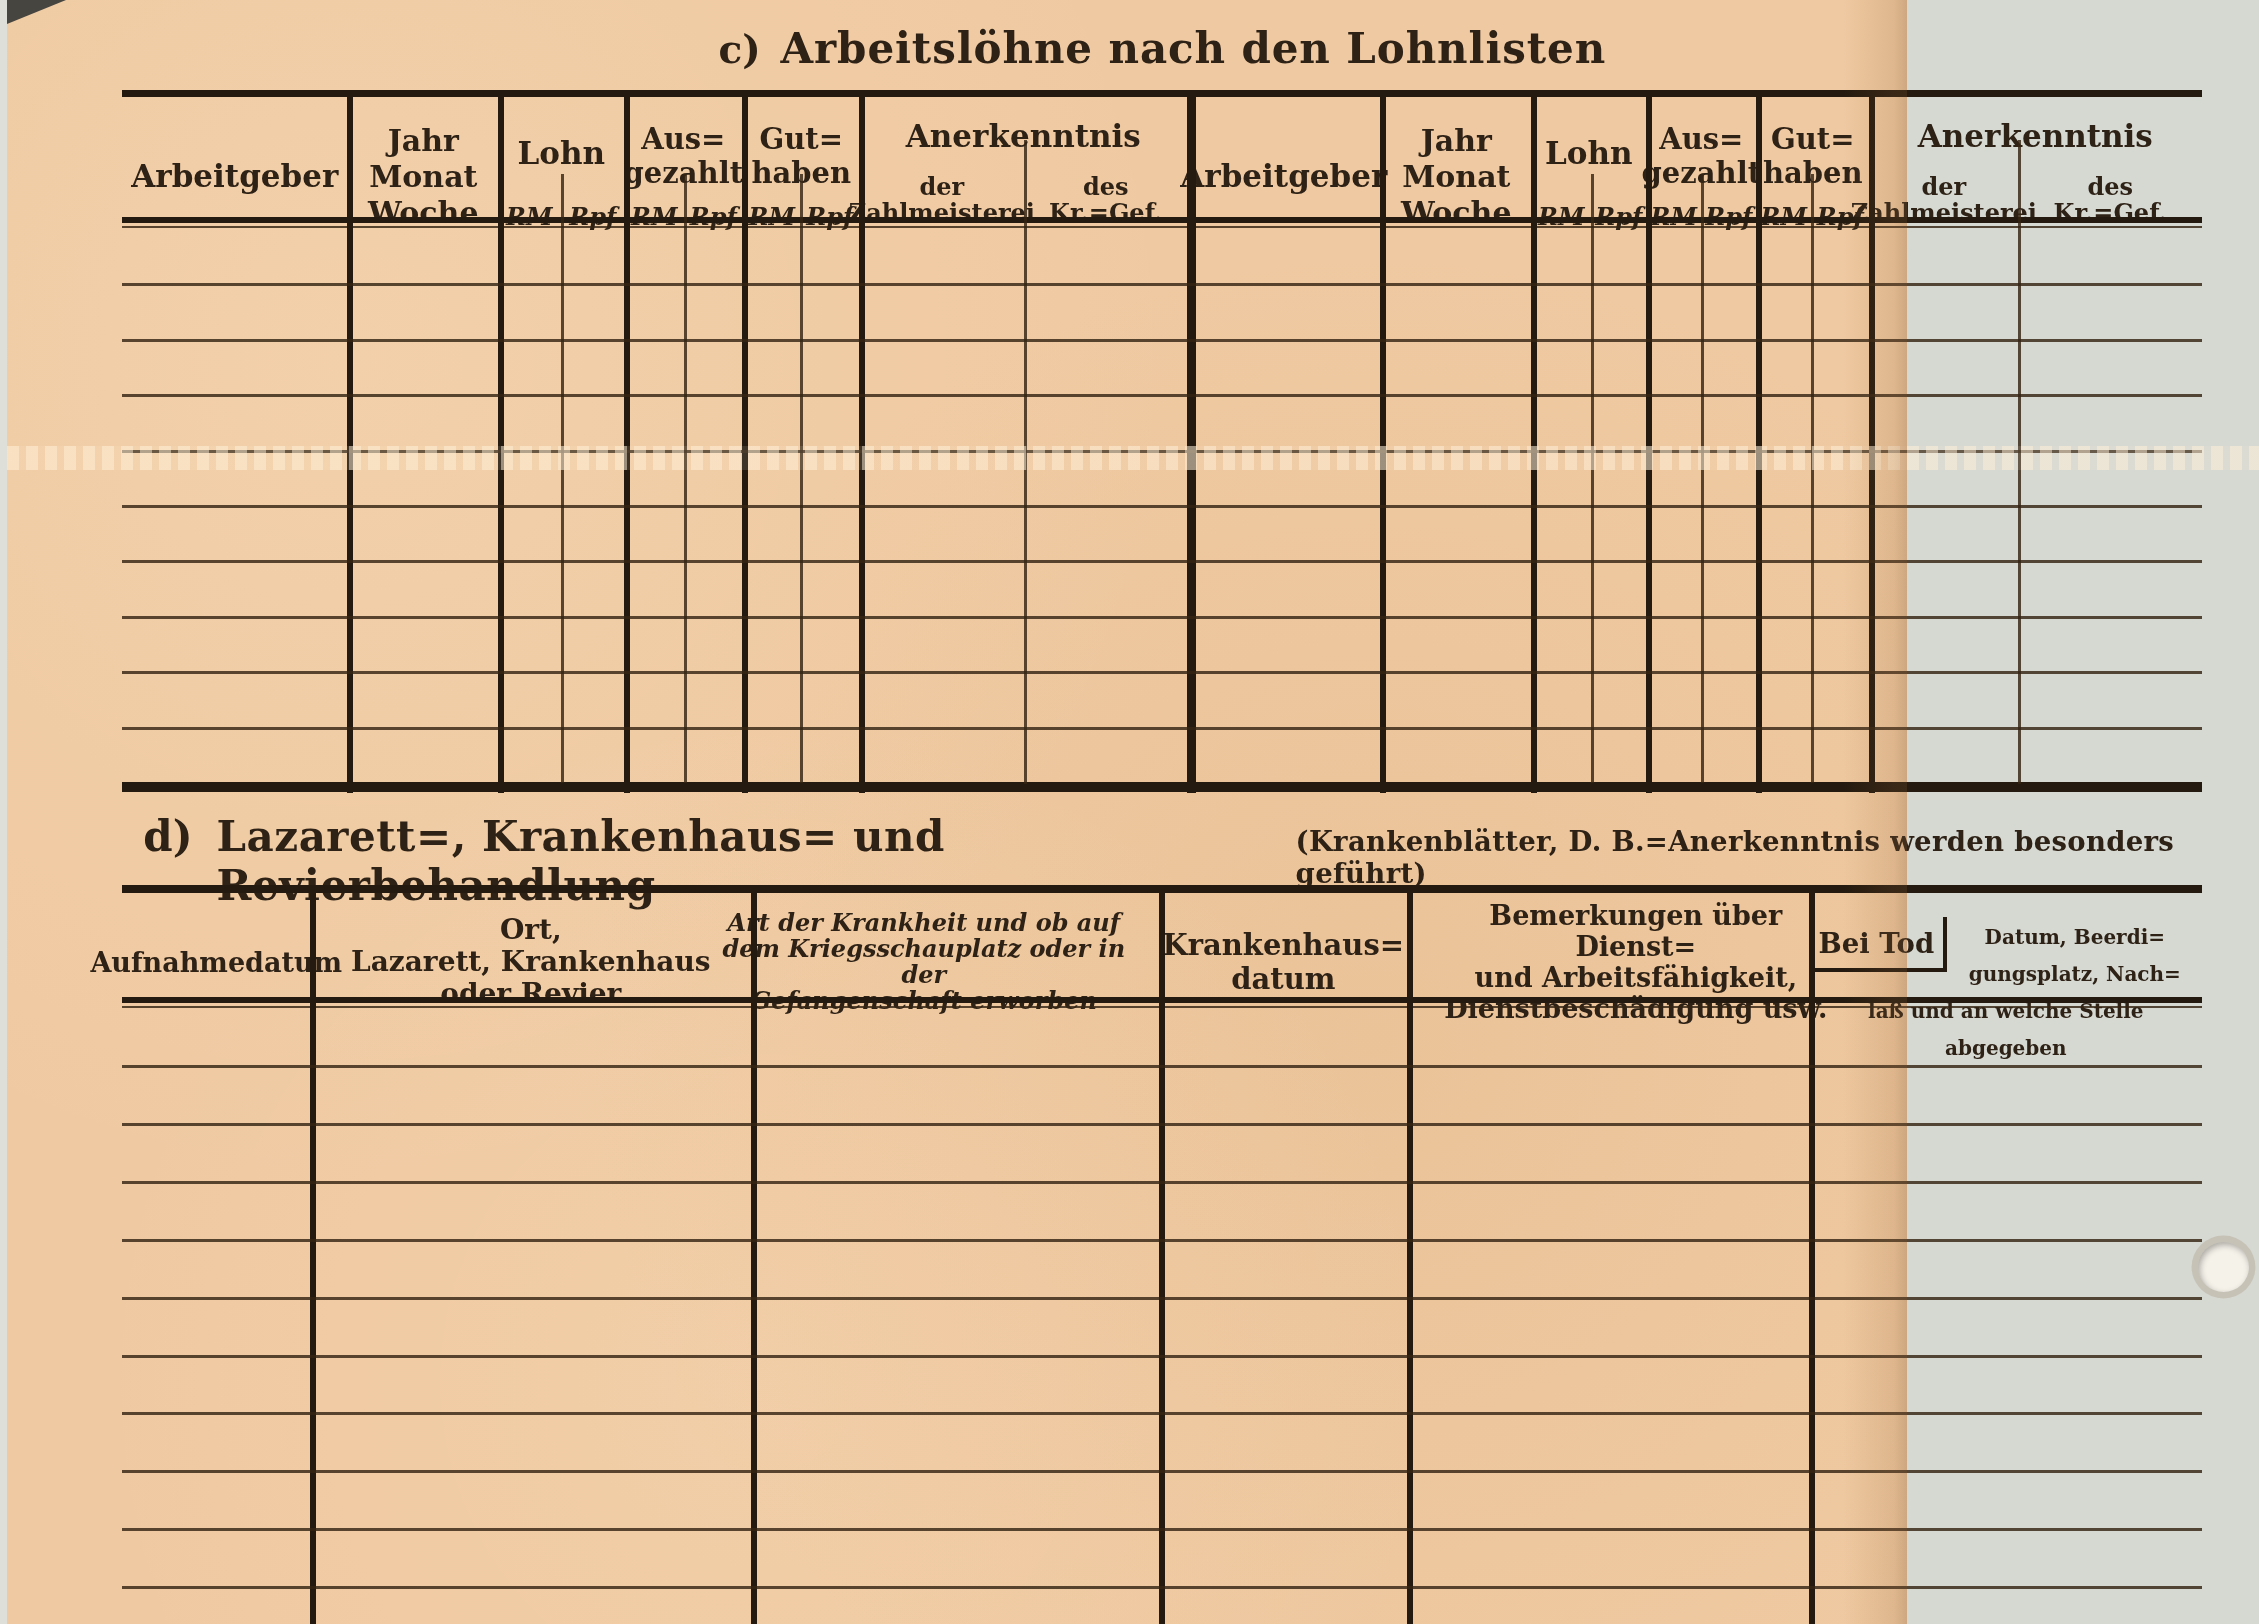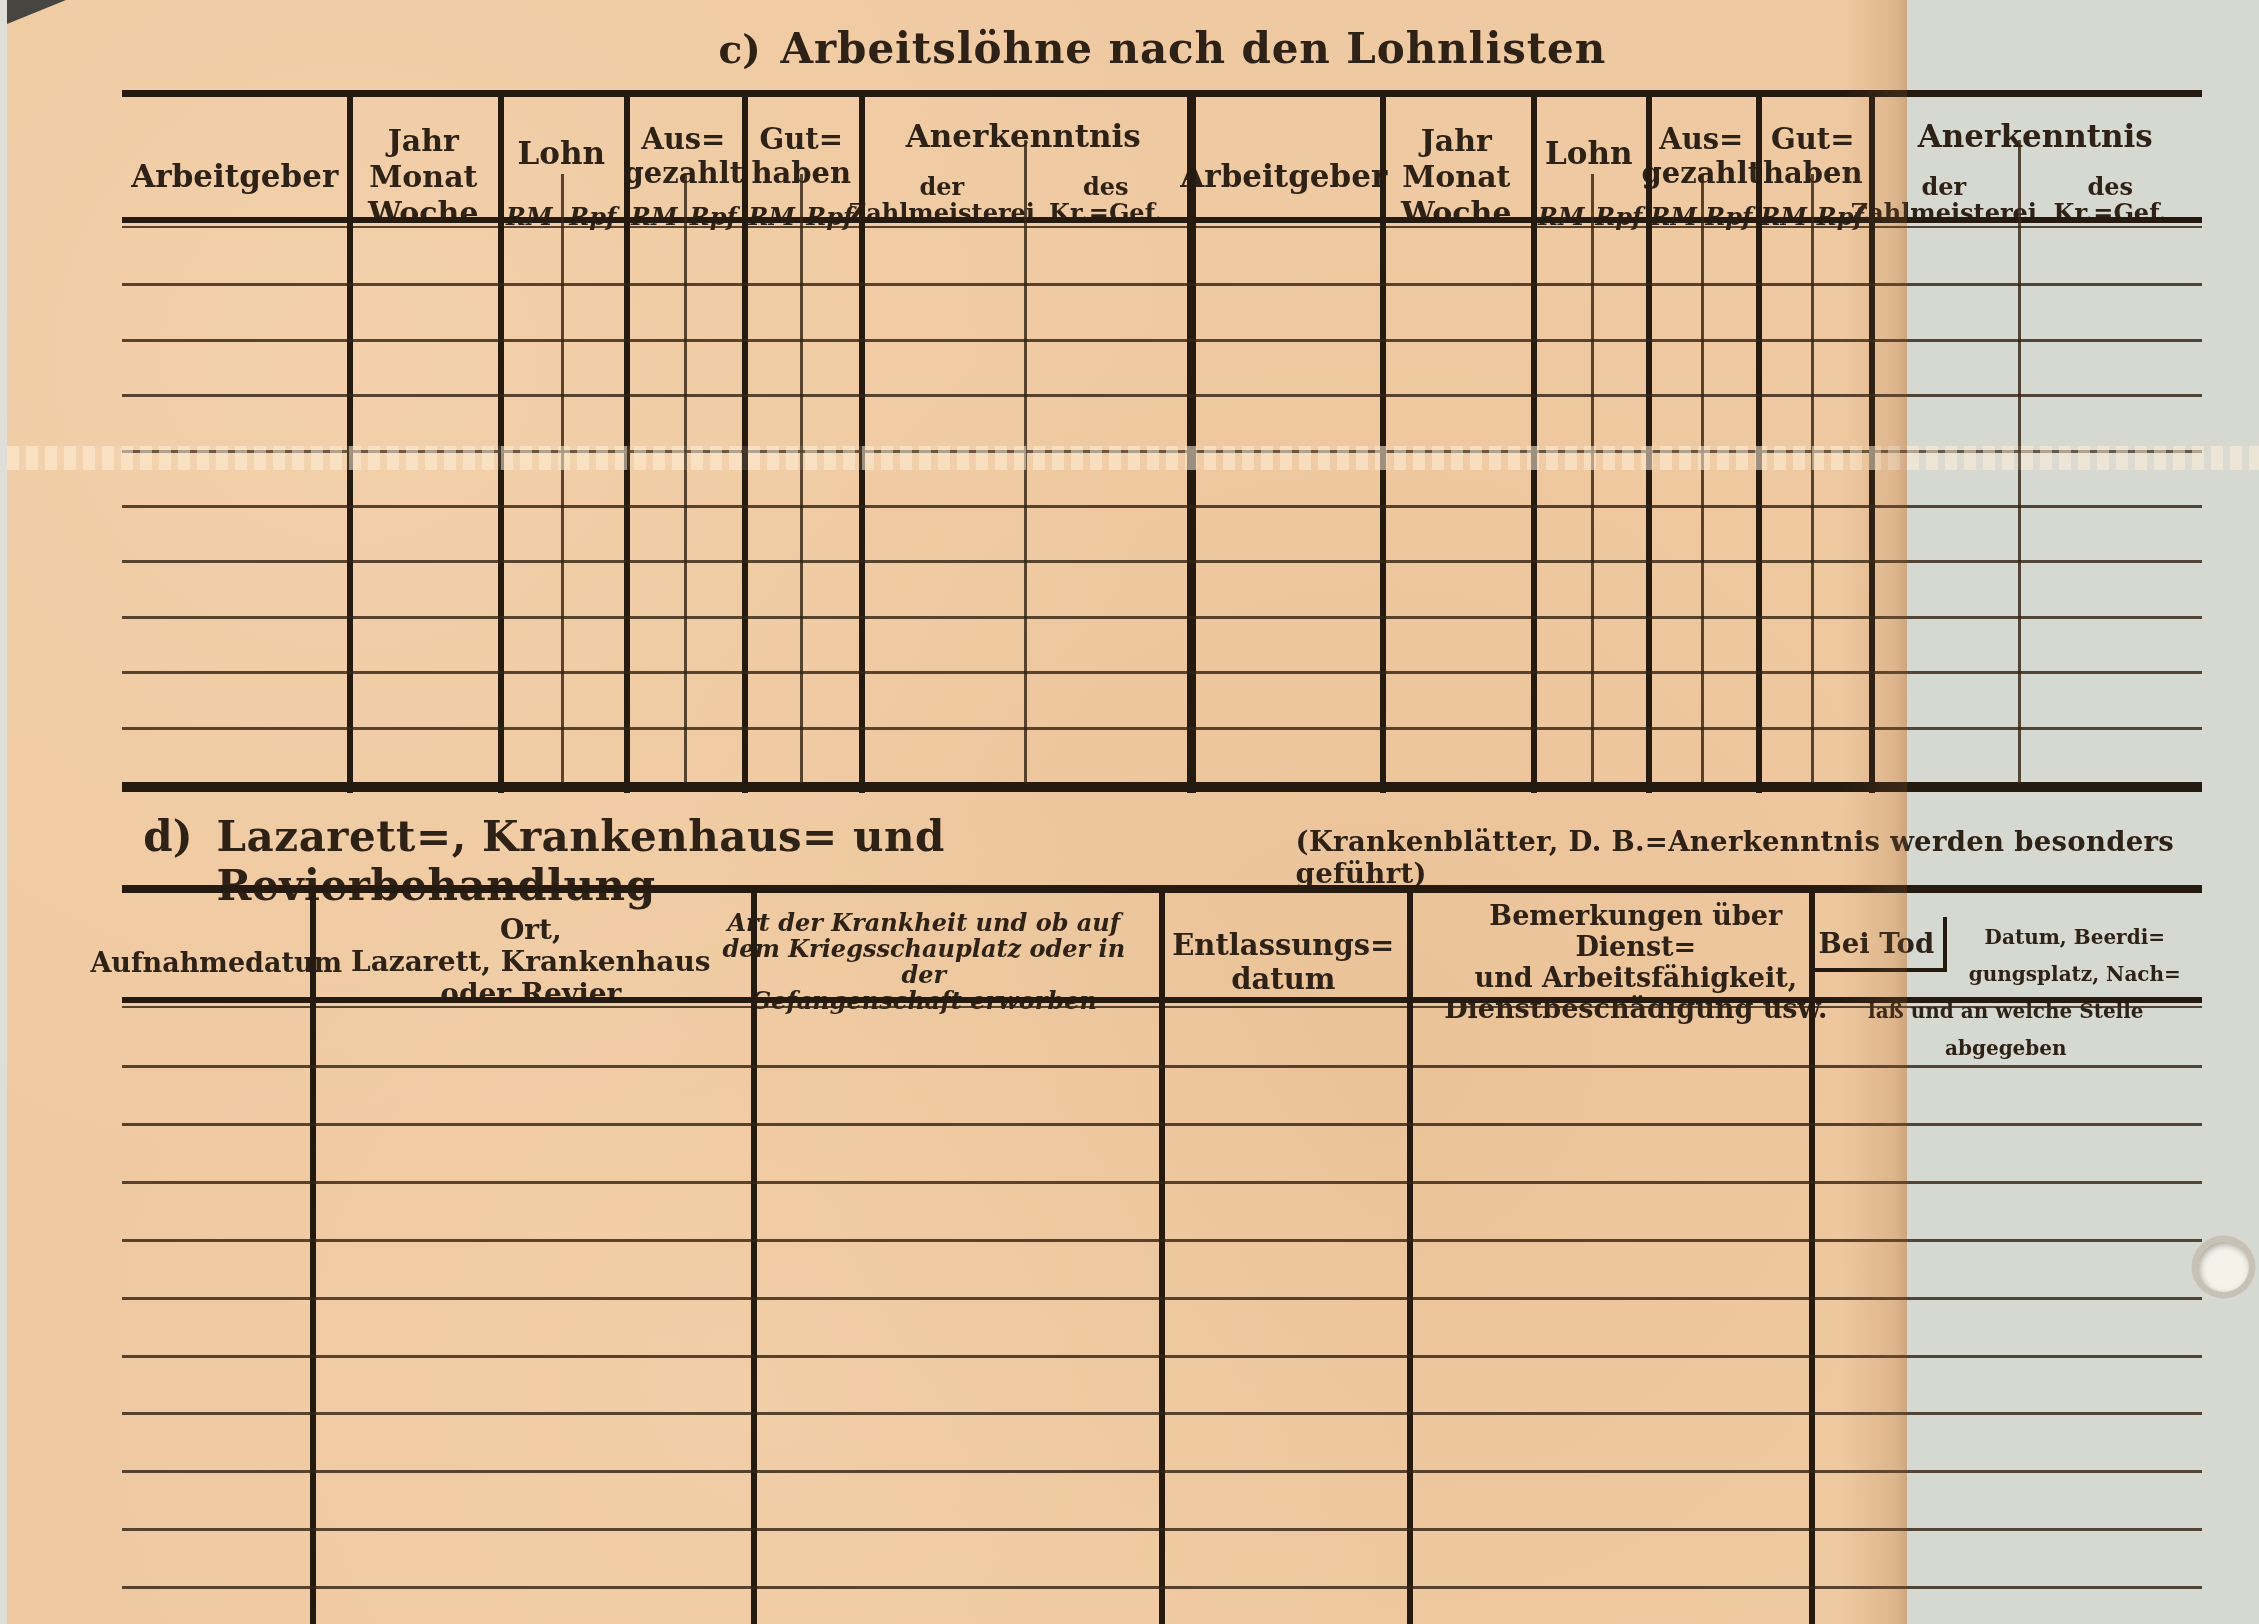--- a/index.html
+++ b/index.html
@@ -104,21 +104,21 @@
       <span class="note">(Krankenblätter, D. B.=Anerkenntnis werden besonders geführt)</span>
     </div>
 
     <div class="cell fs29" style="left:115px;top:887px;width:188px;height:110px;">Aufnahmedatum</div>
     <div class="cell fs30" style="left:303px;top:887px;width:441px;height:110px;">Ort,
 Lazarett, Krankenhaus
 oder Revier</div>
     <div class="cell fs26" style="left:712px;top:887px;width:409px;height:110px;font-style:italic;">Art der Krankheit und ob auf
 dem Kriegsschauplatz oder in der
 Gefangenschaft erworben</div>
-    <div class="cell fs32" style="left:1152px;top:887px;width:248px;height:110px;">Entlassungs=
+    <div class="cell fs32" style="left:1152px;top:887px;width:248px;height:110px;">Krankenhaus=
 datum</div>
     <div class="cell fs29" style="left:1400px;top:887px;width:401px;height:110px;padding-left:28px;">Bemerkungen über Dienst=
 und Arbeitsfähigkeit,
 Dienstbeschädigung usw.</div>
     <div id="beitod-cell">
       <div id="beitod-box">Bei Tod</div>
       <div id="beitod-text" class="fs24">Datum, Beerdi=
 gungsplatz, Nach=
 laß und an welche Stelle
 abgegeben</div>

